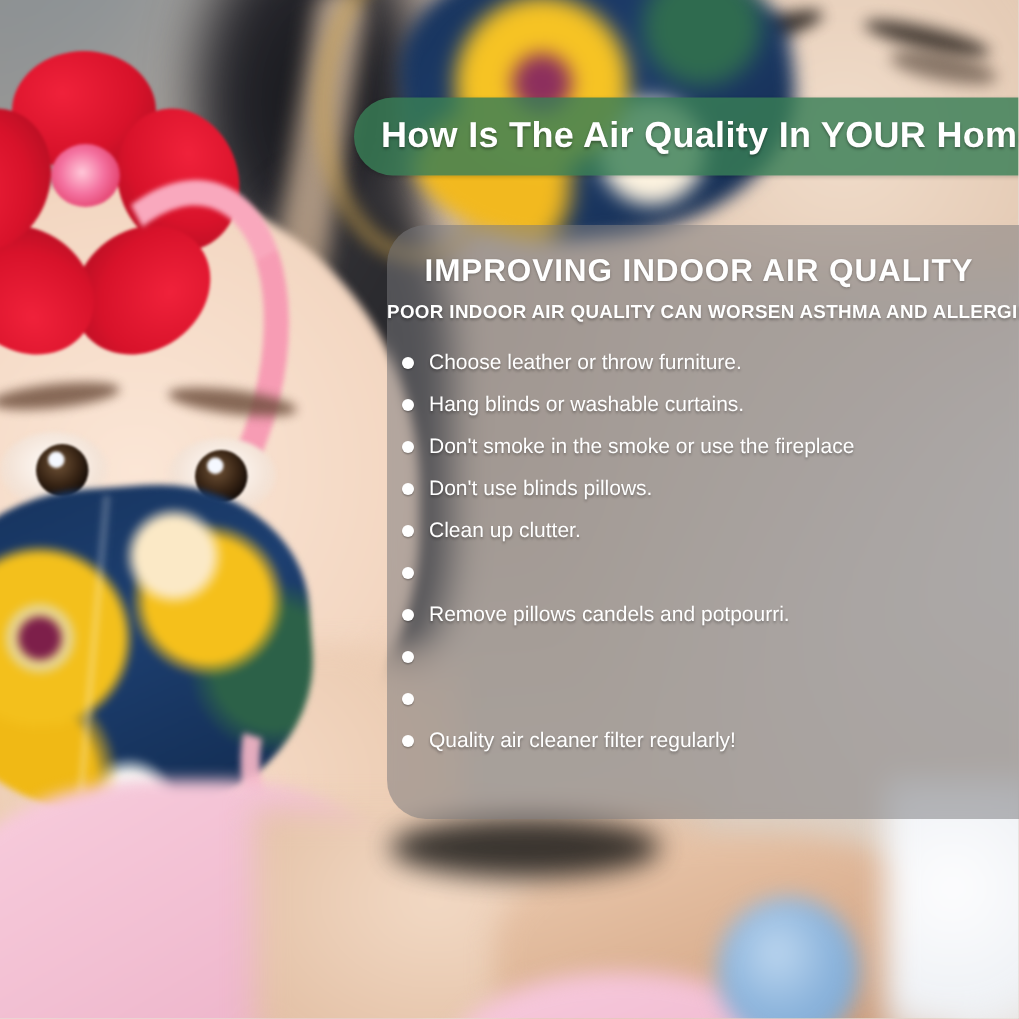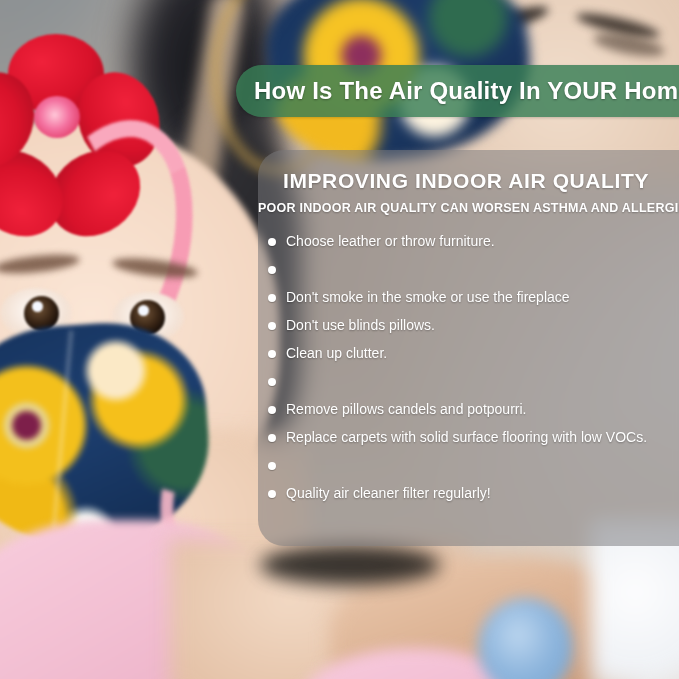--- a/index.html
+++ b/index.html
@@ -463,20 +463,21 @@
     <div class="panel-heading">IMPROVING INDOOR AIR QUALITY</div>
     <div class="panel-subheading">POOR INDOOR AIR QUALITY CAN WORSEN ASTHMA AND ALLERGIES</div>
 
     <ul class="tips-list">
       <li class="tip-item">
         <span class="tip-bullet"></span>
         <span class="tip-text">Choose leather or throw furniture.</span>
       </li>
       <li class="tip-item">
         <span class="tip-bullet"></span>
+        <span class="tip-text">Hang blinds or washable curtains.</span>
       </li>
       <li class="tip-item">
         <span class="tip-bullet"></span>
         <span class="tip-text">Don't smoke in the smoke or use the fireplace</span>
       </li>
       <li class="tip-item">
         <span class="tip-bullet"></span>
         <span class="tip-text">Don't use blinds pillows.</span>
       </li>
       <li class="tip-item">
@@ -485,21 +486,20 @@
       </li>
       <li class="tip-item">
         <span class="tip-bullet"></span>
       </li>
       <li class="tip-item">
         <span class="tip-bullet"></span>
         <span class="tip-text">Remove pillows candels and potpourri.</span>
       </li>
       <li class="tip-item">
         <span class="tip-bullet"></span>
-        <span class="tip-text">Replace carpets with solid surface flooring with low VOCs.</span>
       </li>
       <li class="tip-item">
         <span class="tip-bullet"></span>
       </li>
       <li class="tip-item">
         <span class="tip-bullet"></span>
         <span class="tip-text">Quality air cleaner filter regularly!</span>
       </li>
     </ul>
   </div>

